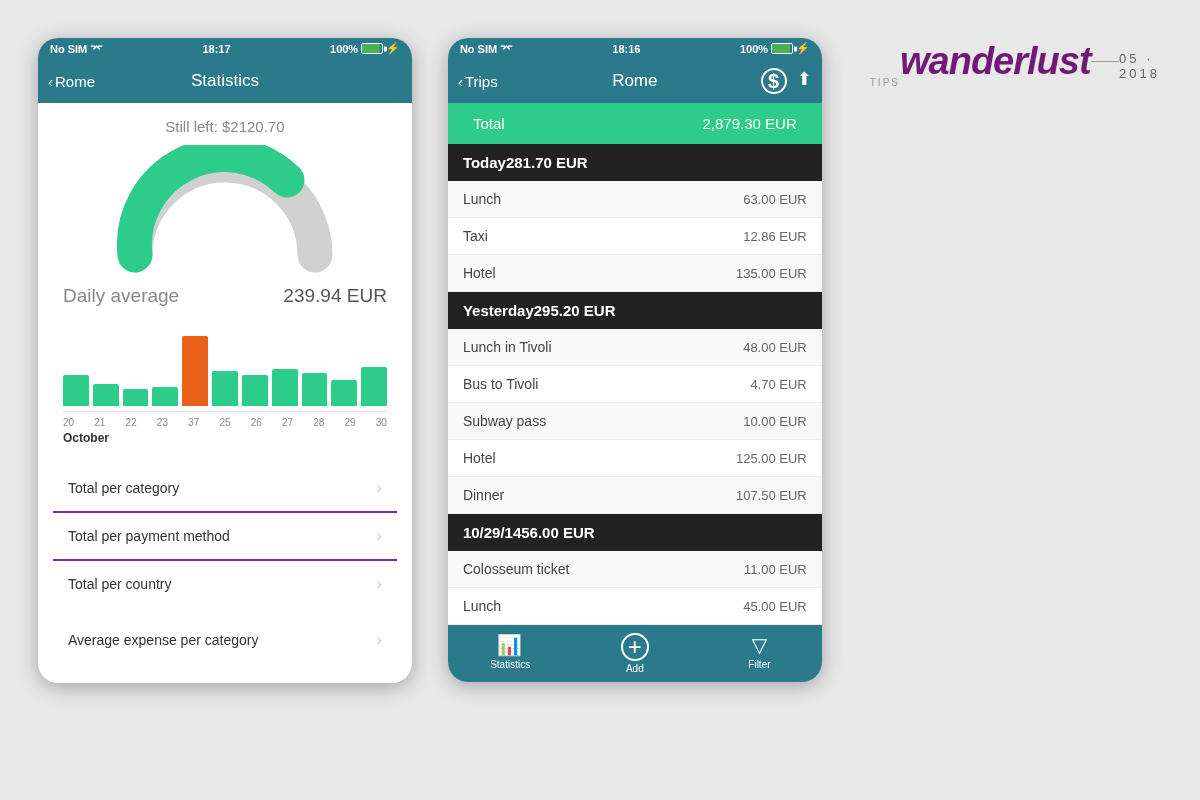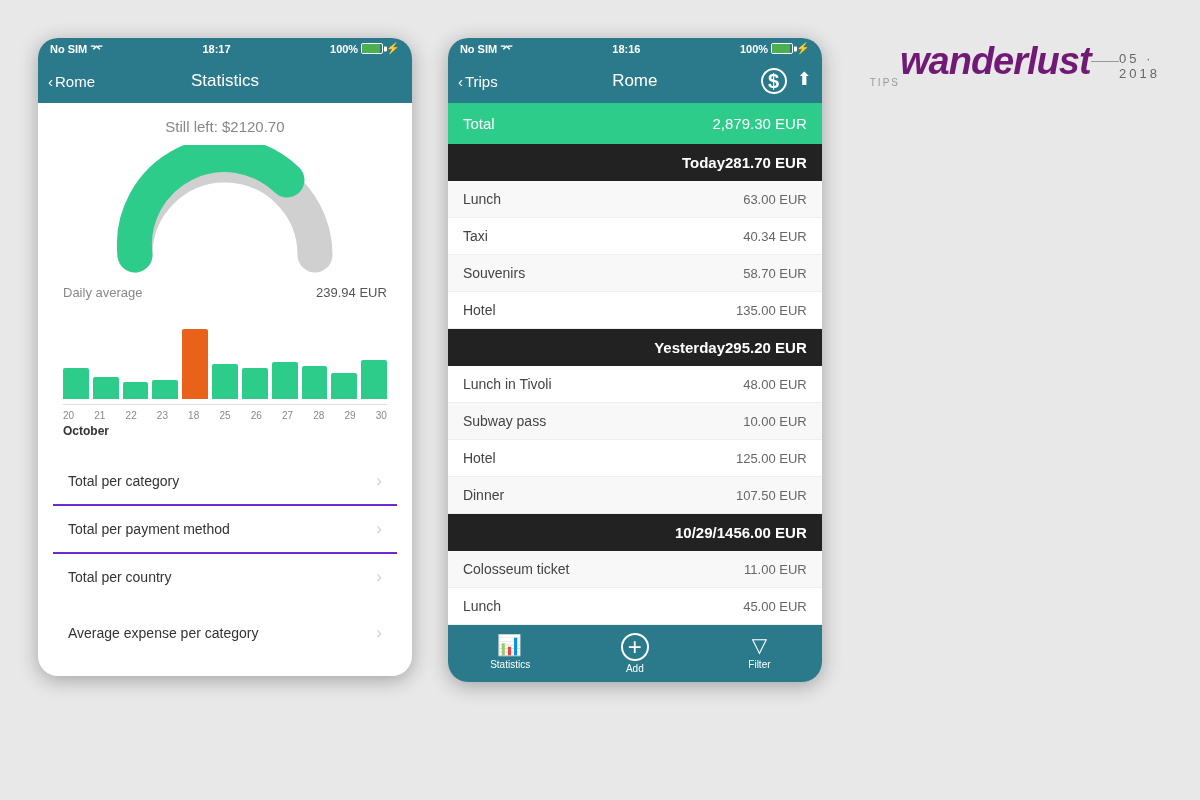--- a/index.html
+++ b/index.html
@@ -128,21 +128,21 @@
       width: 220px;
       height: 130px;
     }
 
     .daily-avg-row {
       display: flex;
       justify-content: space-between;
       align-items: center;
       padding: 5px 10px;
       color: #888;
-      font-size: 13px;
+      font-size: 19px;
       margin-bottom: 10px;
     }
     .daily-avg-value { color: #555; }
 
     
     .bar-chart-container {
       background: white;
       border-radius: 8px;
       padding: 10px;
       margin: 5px 0 10px 0;
@@ -207,33 +207,33 @@
     .chevron {
       color: #ccc;
       font-size: 16px;
     }
 
     .total-row {
       background: #2ecc8a;
       display: flex;
       justify-content: space-between;
       align-items: center;
-      padding: 12px 15px;
+      padding: 12px 25px;
       color: white;
       font-size: 15px;
     }
     .total-amount { font-size: 15px; }
 
     .trip-list {}
 
     .day-header {
       background: #222;
       color: white;
       display: flex;
-      justify-content: flex-end;
+      justify-content: flex-start;
       align-items: center;
       padding: 10px 15px;
       font-size: 15px;
       font-weight: 600;
     }
 
     .expense-row {
       background: white;
       display: flex;
       justify-content: space-between;
@@ -387,21 +387,21 @@
               </div>
               <div class="bar-item">
                 <div class="bar green" style="height: 39.375px;"></div>
               </div>
             </div>
           <div class="bar-labels" id="bar-chart-labels">
           <div class="bar-label">20</div>
               <div class="bar-label">21</div>
               <div class="bar-label">22</div>
               <div class="bar-label">23</div>
-              <div class="bar-label">18</div>
+              <div class="bar-label">37</div>
               <div class="bar-label">25</div>
               <div class="bar-label">26</div>
               <div class="bar-label">27</div>
               <div class="bar-label">28</div>
               <div class="bar-label">29</div>
               <div class="bar-label">30</div>
             </div>
           <div class="chart-month">October</div>
         </div>
 
@@ -470,38 +470,38 @@
       <div class="day-header">
         <span>Today</span>
         <span>281.70 EUR</span>
       </div>
       <div class="expense-row">
         <span class="expense-name">Lunch</span>
         <span class="expense-amount">63.00 EUR</span>
       </div>
       <div class="expense-row">
         <span class="expense-name">Taxi</span>
-        <span class="expense-amount">40.34 EUR</span>
-      </div>
-      <div class="expense-row">
-        <span class="expense-name">Souvenirs</span>
-        <span class="expense-amount">58.70 EUR</span>
+        <span class="expense-amount">12.86 EUR</span>
       </div>
       <div class="expense-row">
         <span class="expense-name">Hotel</span>
         <span class="expense-amount">135.00 EUR</span>
       </div>
 
       <div class="day-header">
         <span>Yesterday</span>
         <span>295.20 EUR</span>
       </div>
       <div class="expense-row">
         <span class="expense-name">Lunch in Tivoli</span>
         <span class="expense-amount">48.00 EUR</span>
+      </div>
+      <div class="expense-row">
+        <span class="expense-name">Bus to Tivoli</span>
+        <span class="expense-amount">4.70 EUR</span>
       </div>
       <div class="expense-row">
         <span class="expense-name">Subway pass</span>
         <span class="expense-amount">10.00 EUR</span>
       </div>
       <div class="expense-row">
         <span class="expense-name">Hotel</span>
         <span class="expense-amount">125.00 EUR</span>
       </div>
       <div class="expense-row">

